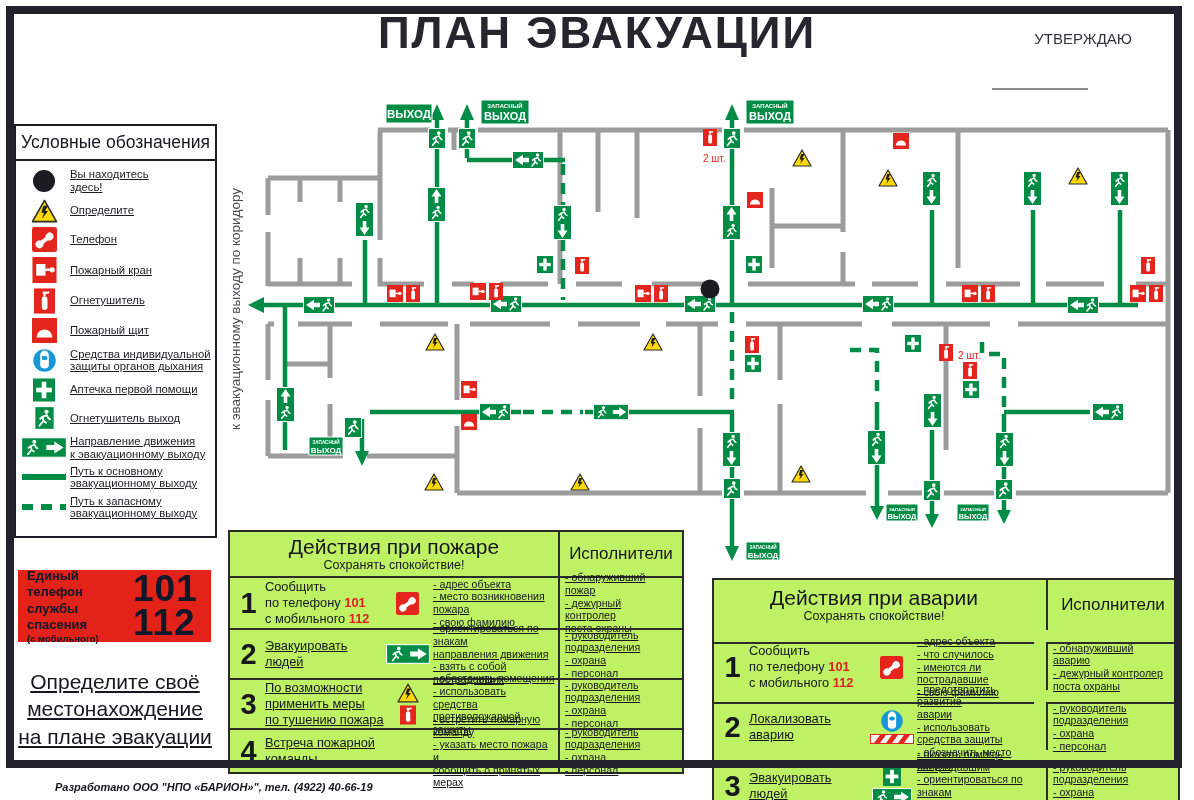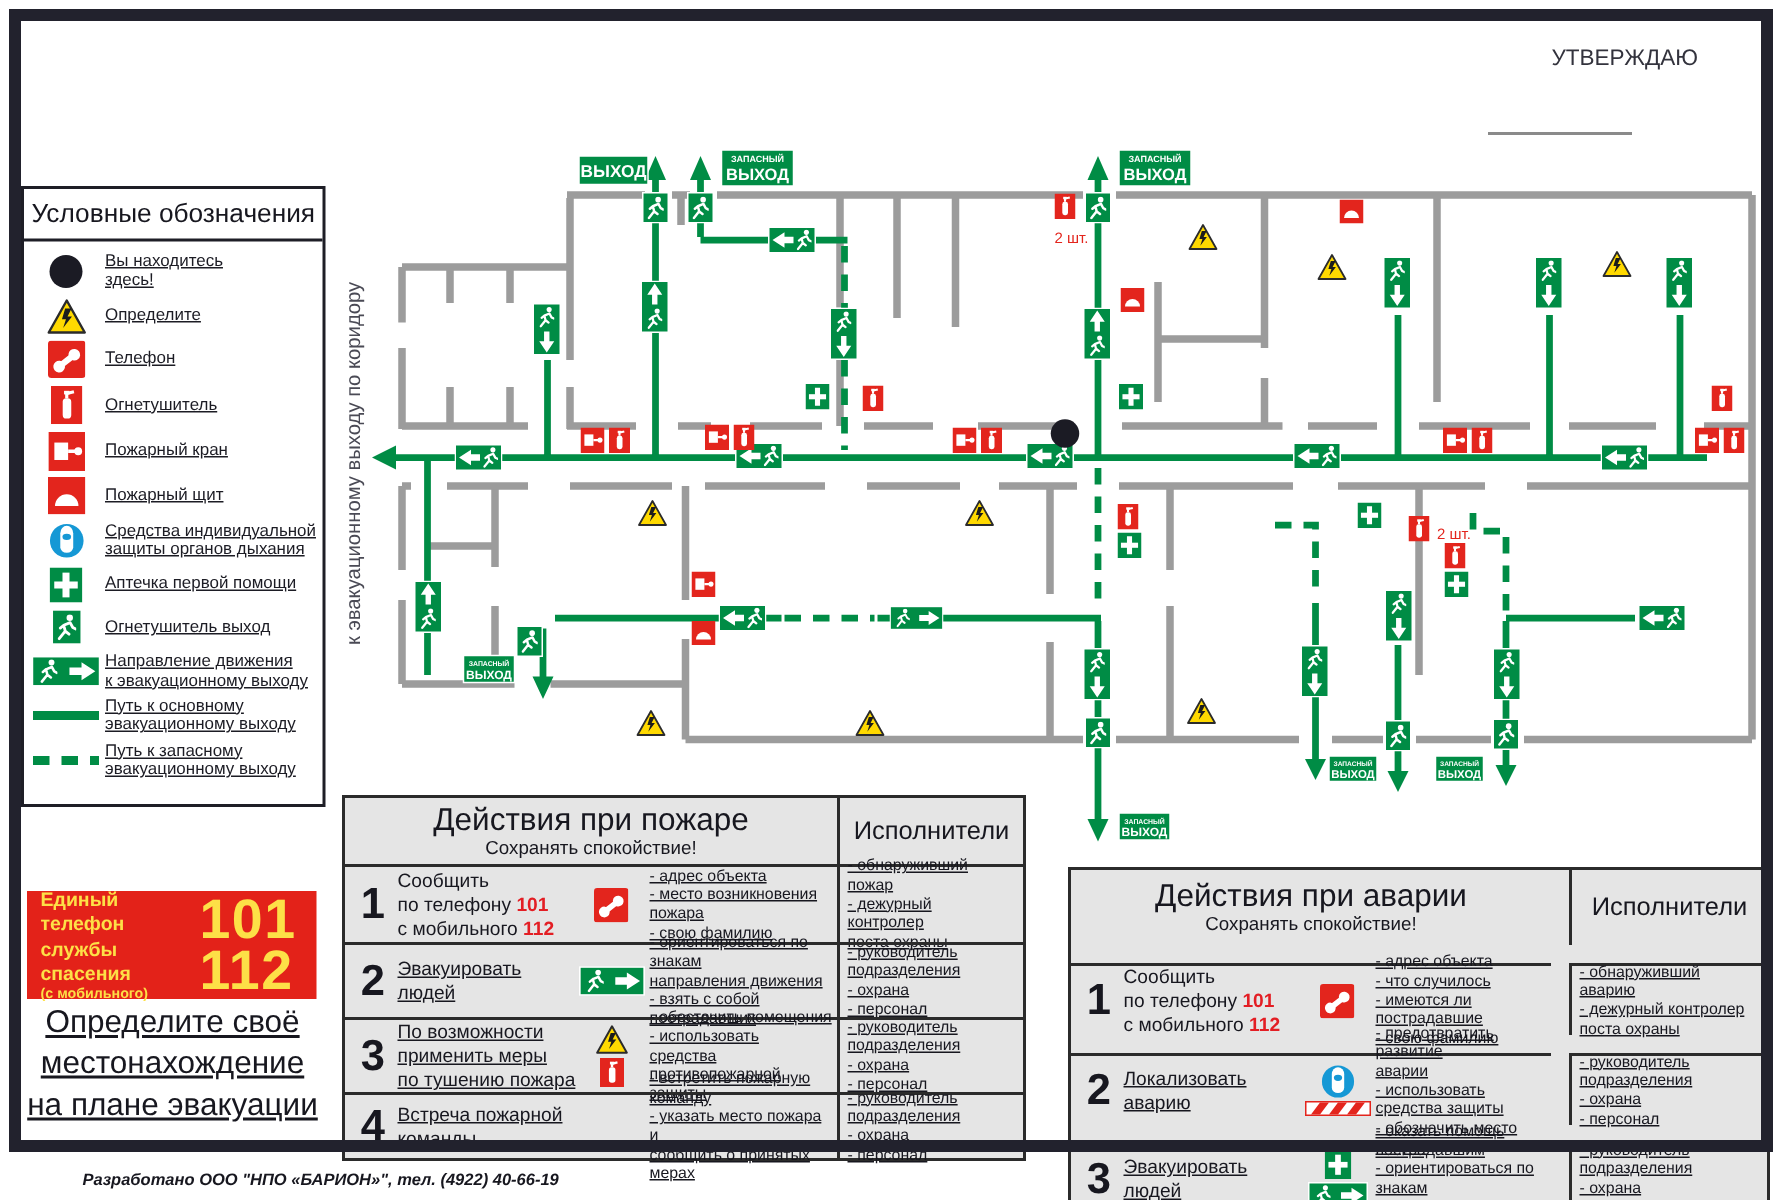--- a/index.html
+++ b/index.html
@@ -19,30 +19,30 @@
           border:2.5px solid #1e1e26;box-sizing:border-box;z-index:3;}
   #legend .lg-title{font-size:17.5px;color:#17171f;text-align:center;padding:6px 2px;
           border-bottom:2.5px solid #1e1e26;}
   #legend .lg-body{display:flex;flex-direction:column;justify-content:space-between;
           padding:7px 4px 7px 2px;height:352px;}
   .lg-row{display:flex;align-items:center;}
   .lg-ico{width:52px;display:flex;justify-content:center;flex:none;}
   .lg-lbl{font-size:11.3px;line-height:1.12;color:#1c1c24;}
   
   #phonebox{position:absolute;left:18px;top:570px;width:193px;height:72px;background:#e32219;
-          color:#fde047;z-index:3;display:flex;align-items:center;margin-top:24px;}
+          color:#0f172a;z-index:3;display:flex;align-items:center;}
   #phonebox .pb-left{padding-left:9px;width:106px;}
   #phonebox .pb-l1,#phonebox .pb-l2{font-size:13px;font-weight:bold;line-height:1.25;}
   #phonebox .pb-l3{font-size:9.5px;font-weight:bold;}
   #phonebox .pb-nums{font-size:37px;font-weight:bold;line-height:.92;letter-spacing:1px;}
   
   #locate{position:absolute;left:8px;top:668px;width:214px;text-align:center;font-size:21px;
           line-height:1.3;color:#17171f;z-index:3;}
   
-  .tbl{position:absolute;background:#e5e5e5;border:2.5px solid #2b2b2b;box-sizing:border-box;
+  .tbl{position:absolute;background:#bef264;border:2.5px solid #2b2b2b;box-sizing:border-box;
        display:grid;z-index:3;color:#17171f;}
   #firetbl{left:228px;top:530px;width:456px;grid-template-columns:1fr 124px;
        grid-template-rows:44px 52px 50px 50px 44px;}
   #acctbl{left:712px;top:578px;width:468px;grid-template-columns:1fr 132px;
        grid-template-rows:50px 48px 48px 46px;gap:12px;}
   .t-head{display:flex;flex-direction:column;justify-content:center;text-align:center;}
   .t-head .t-title{font-size:21px;line-height:1.05;}
   .t-head .t-sub{font-size:12.5px;}
   .t-exeh{display:flex;align-items:center;justify-content:center;font-size:17px;
           border-left:2px solid #2b2b2b;}
@@ -309,20 +309,21 @@
     <use href="#warn" x="791" y="465" width="20" height="18"></use>
     <circle cx="710" cy="289" r="9.5" fill="#1b1b24"></circle>
   </g>
 
   <text x="703" y="162" font-size="10" fill="#e3251d">2 шт.</text>
   <text x="958" y="359" font-size="10" fill="#e3251d">2 шт.</text>
 
   <text transform="rotate(-90 240 430)" x="240" y="430" font-size="13.5" fill="#4a4a55">к эвакуационному выходу по коридору</text>
 </svg>
 
+<div id="title">ПЛАН ЭВАКУАЦИИ</div>
 <div id="approve">УТВЕРЖДАЮ</div>
 <div id="sigline"></div>
 
 <div id="legend">
   <div class="lg-title">Условные обозначения</div>
   <div class="lg-body">
     <div class="lg-row">
       <span class="lg-ico">
             <svg width="26" height="26">
               <circle cx="13" cy="13" r="11" fill="#1b1b24"></circle>
@@ -342,33 +343,33 @@
     <div class="lg-row">
       <span class="lg-ico">
             <svg width="25" height="25" viewBox="0 0 16 16">
               <use href="#phone"></use>
             </svg>
           </span>
       <span class="lg-lbl pre">Телефон</span>
     </div>
     <div class="lg-row">
       <span class="lg-ico">
+            <svg width="25" height="26" viewBox="0 0 16 17">
+              <use href="#hose"></use>
+            </svg>
+          </span>
+      <span class="lg-lbl pre">Пожарный кран</span>
+    </div>
+    <div class="lg-row">
+      <span class="lg-ico">
             <svg width="21" height="26" viewBox="0 0 14 17">
               <use href="#ext"></use>
             </svg>
           </span>
       <span class="lg-lbl pre">Огнетушитель</span>
-    </div>
-    <div class="lg-row">
-      <span class="lg-ico">
-            <svg width="25" height="26" viewBox="0 0 16 17">
-              <use href="#hose"></use>
-            </svg>
-          </span>
-      <span class="lg-lbl pre">Пожарный кран</span>
     </div>
     <div class="lg-row">
       <span class="lg-ico">
             <svg width="25" height="25" viewBox="0 0 16 16">
               <use href="#dome"></use>
             </svg>
           </span>
       <span class="lg-lbl pre">Пожарный щит</span>
     </div>
     <div class="lg-row">

